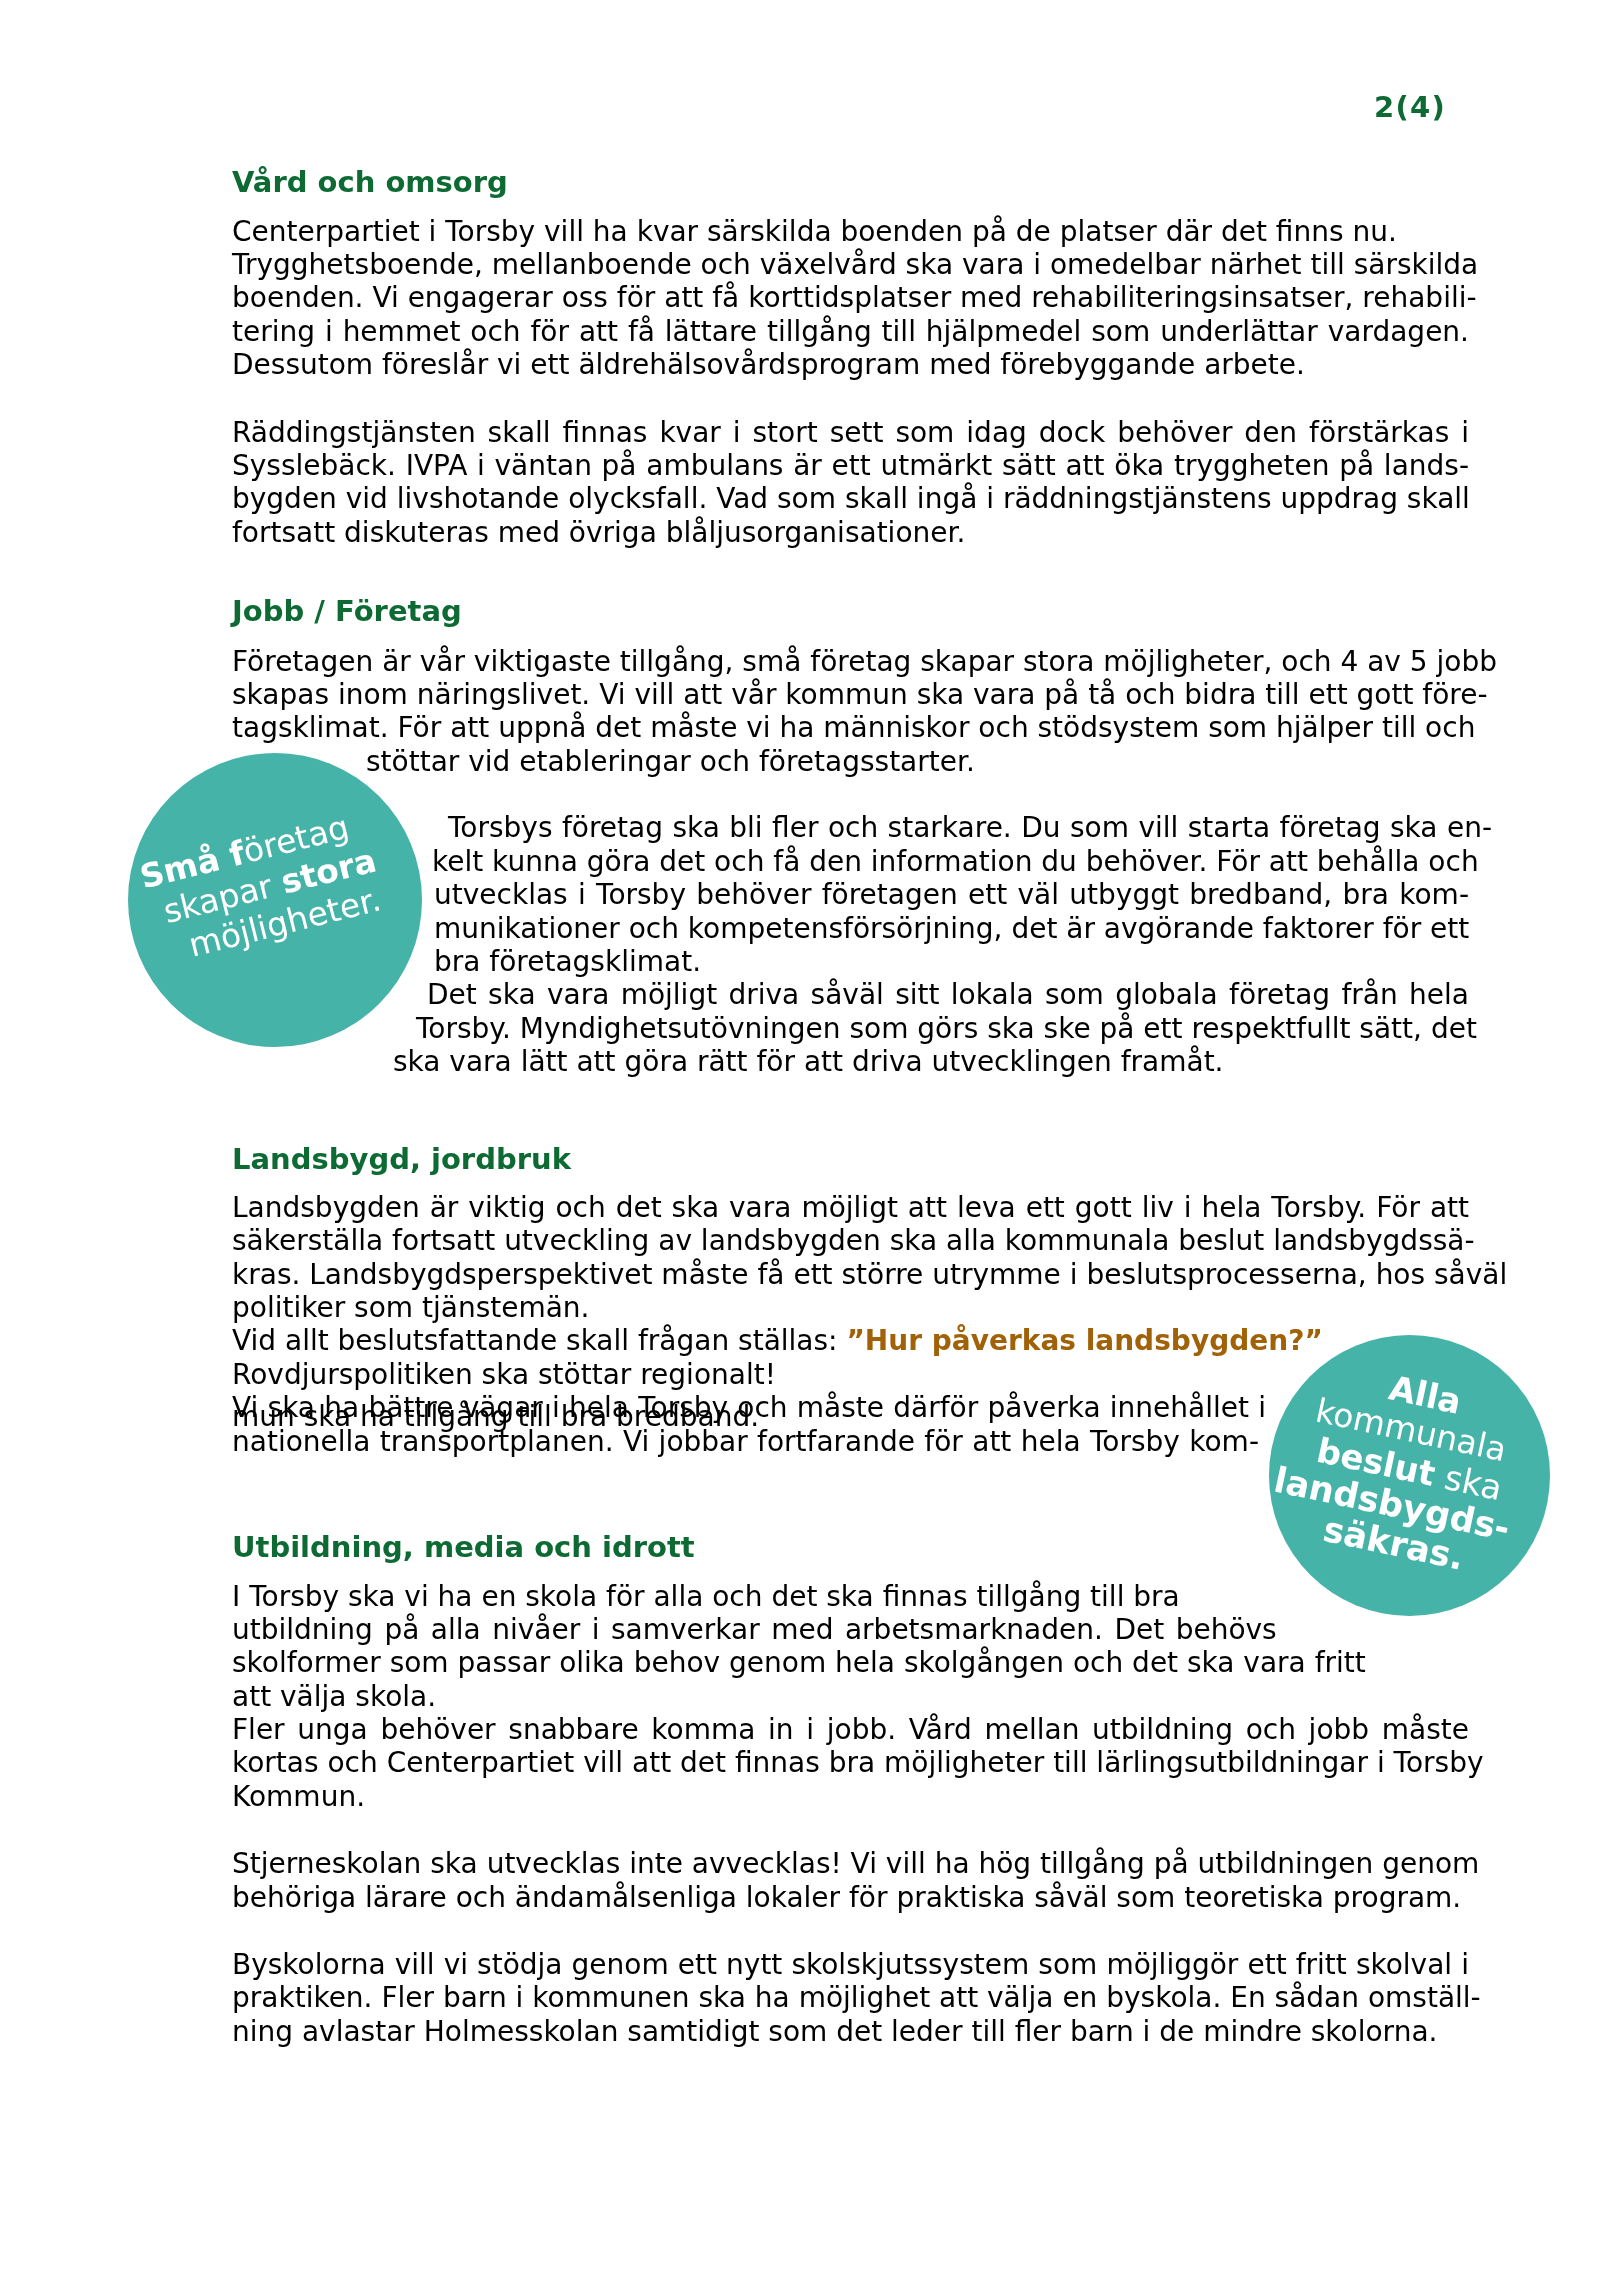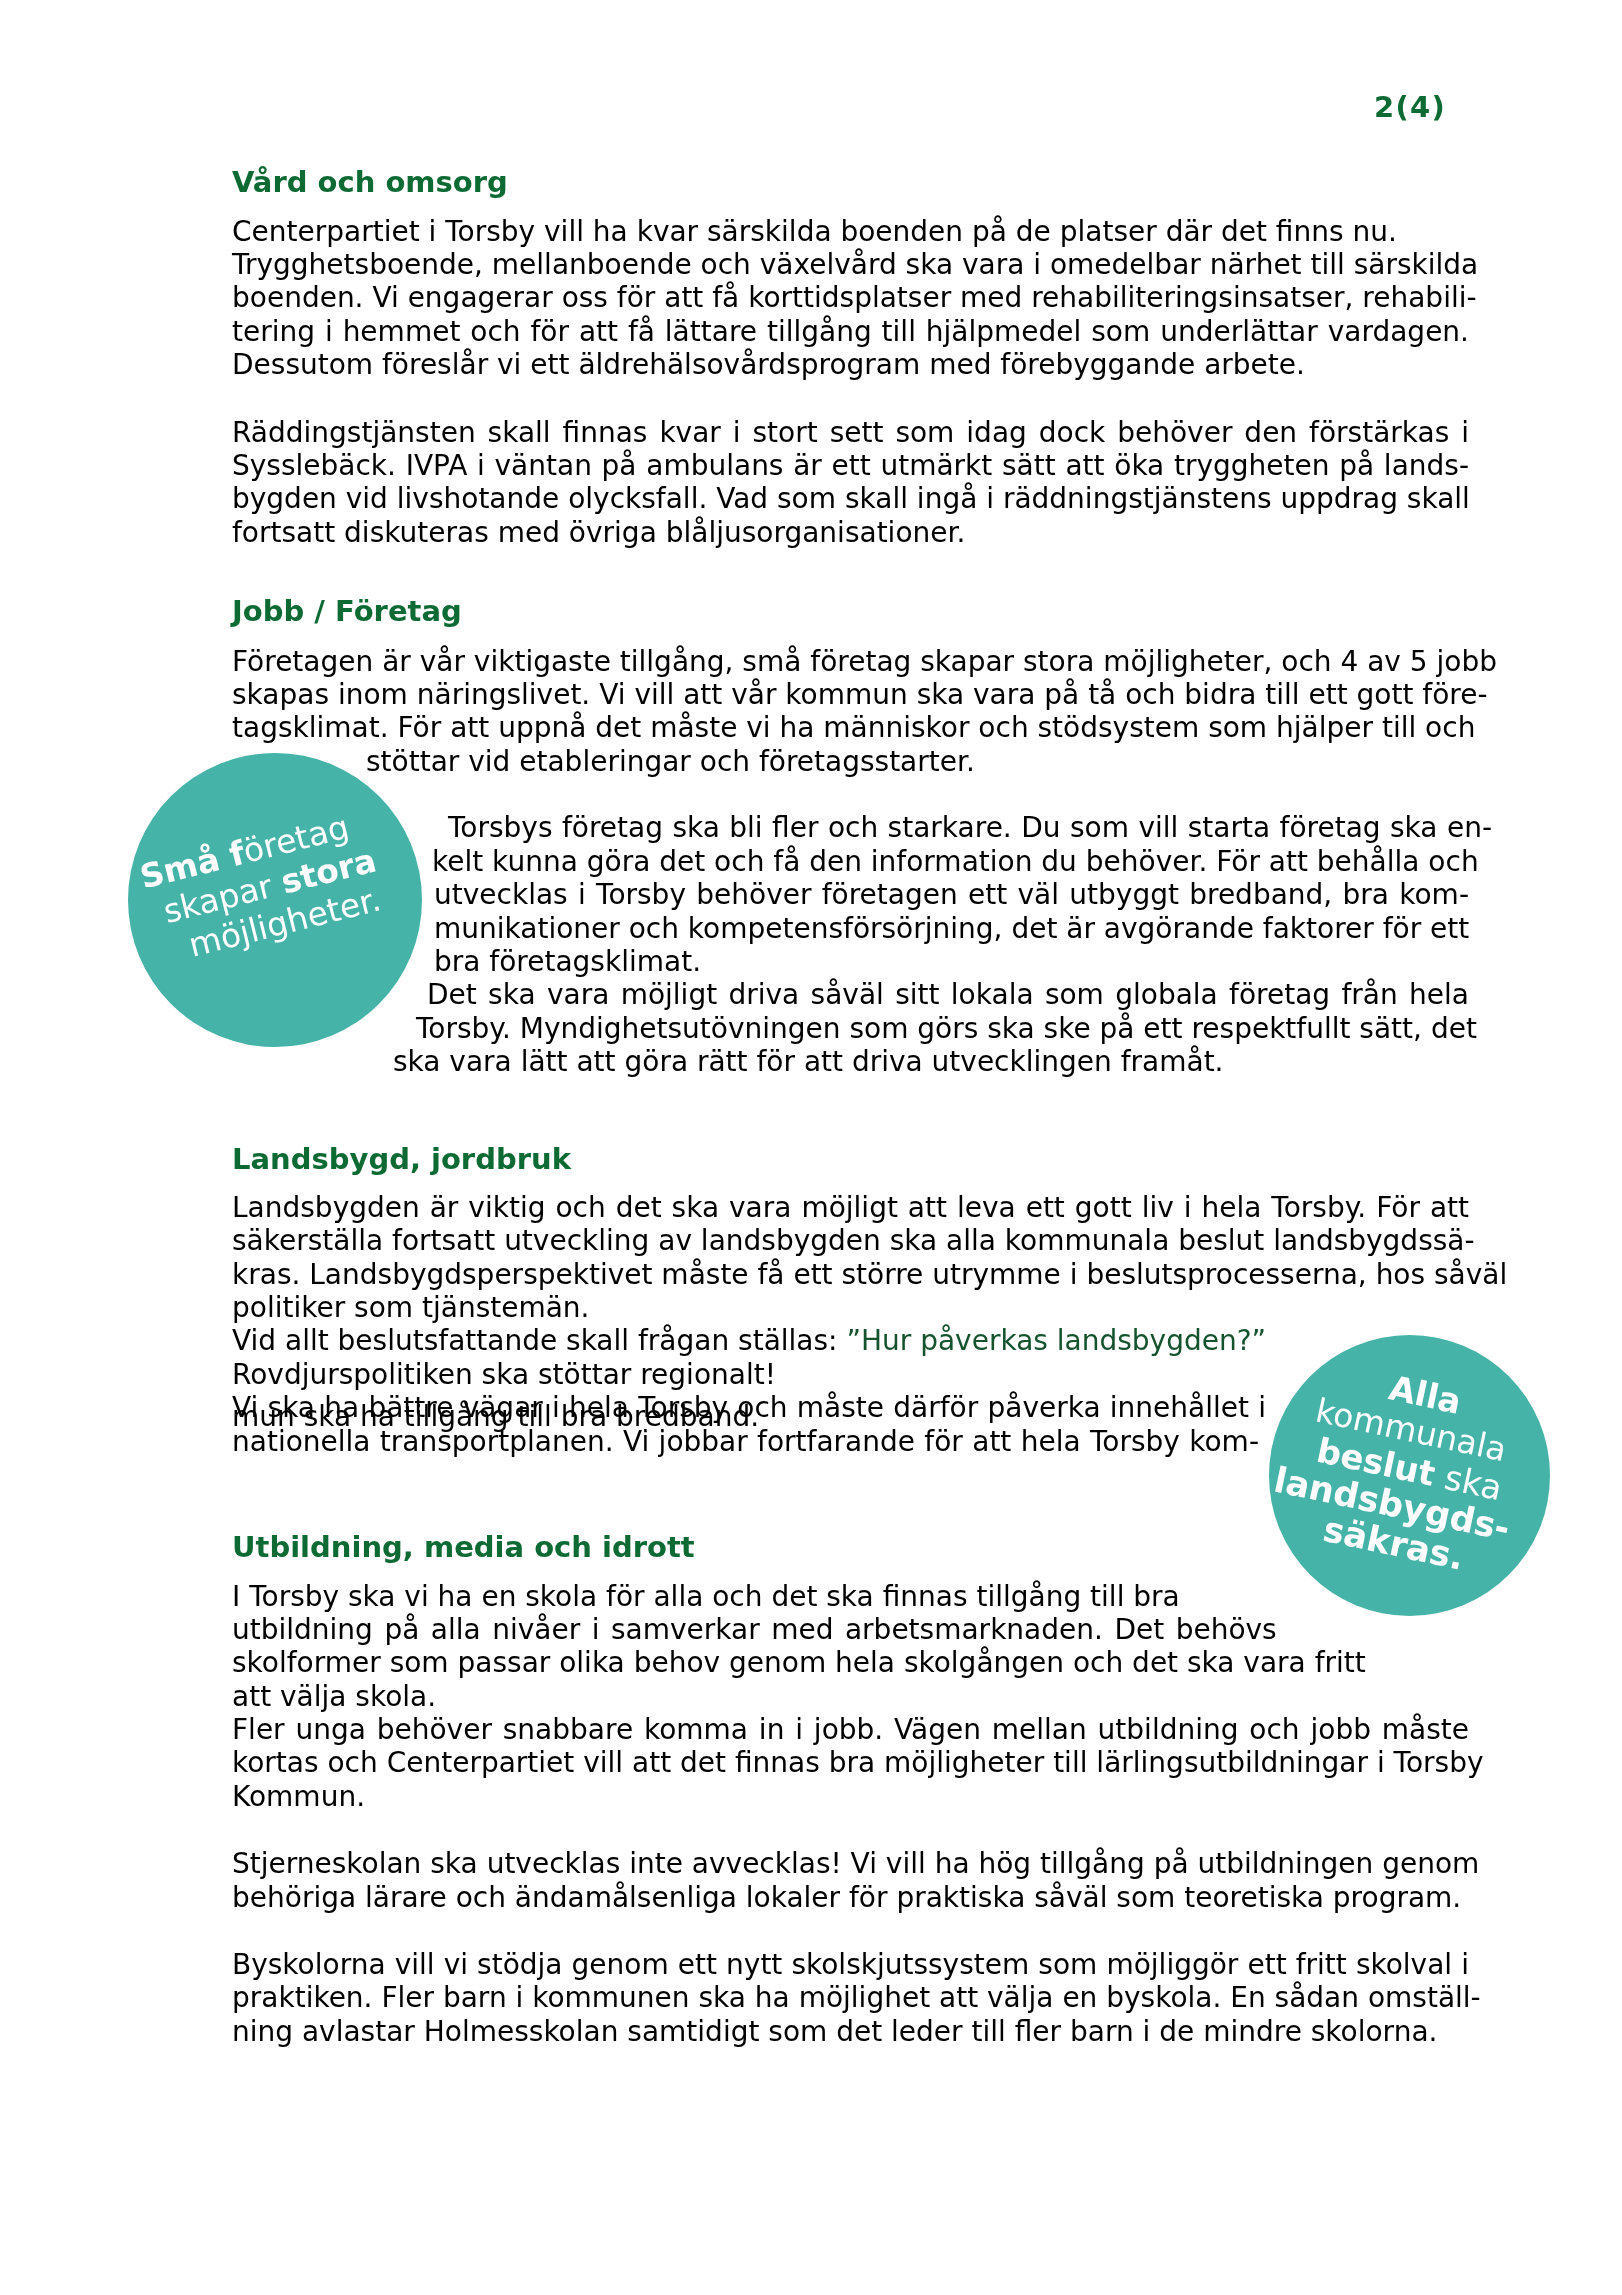--- a/index.html
+++ b/index.html
@@ -2,21 +2,21 @@
 <html style="font-size:10.5px"><head>
 <meta charset="utf-8">
 <style>
   html, body { margin:0; padding:0; background:#fff; }
   body { width:1623px; height:2295px; position:relative; overflow:hidden;
          font-family:"DejaVu Sans", sans-serif; color:#000; }
   .page-num { position:absolute; left:1374px; top:90px; font-size:29px; font-weight:bold; color:#0d6a33; letter-spacing:1.3px; }
   .h { position:absolute; left:232px; font-size:29px; font-weight:bold; color:#0d6a33; white-space:nowrap; }
   .line { position:absolute; font-size:28px; line-height:33px; white-space:nowrap; }
   .j { text-align:justify; text-align-last:justify; }
-  .teal { color:#14532d; font-weight:normal;margin-top:45px; }
+  .teal { color:#a16207; font-weight:bold;margin-top:45px; }
   .circle { position:absolute; border-radius:50%; background:#45b3a8; color:#fff; }
   .c1 { left:128px; top:753px; width:294px; height:294px; }
   .c2 { left:1269px; top:1335px; width:281px; height:281px; }
   .ctext { position:absolute; white-space:nowrap; font-size:33px; line-height:39px; }
   .b { font-weight:bold; }
 </style>
 </head>
 <body>
 
 <div class="page-num">2(4)</div>
@@ -85,21 +85,21 @@
     <div class="ctext b" style="position:relative;font-size:35px;line-height:38px;">säkras.</div>
   </div>
 </div>
 
 <div class="h" style="top:1530px">Utbildning, media och idrott</div>
 <div>
   <div class="line" style="left:232px;top:1580px">I Torsby ska vi ha en skola för alla och det ska finnas tillgång till bra</div>
   <div class="line" style="left:232px;top:1613px;word-spacing:2.6px">utbildning på alla nivåer i samverkar med arbetsmarknaden.  Det behövs</div>
   <div class="line" style="left:232px;top:1646px">skolformer som passar olika behov genom hela skolgången och det ska vara fritt</div>
   <div class="line" style="left:232px;top:1680px">att välja skola.</div>
-  <div class="line j" style="left:232px;top:1713px;width:1237px">Fler unga behöver snabbare komma in i jobb. Vägen mellan utbildning och jobb måste</div>
+  <div class="line j" style="left:232px;top:1713px;width:1237px">Fler unga behöver snabbare komma in i jobb. Vård mellan utbildning och jobb måste</div>
   <div class="line j" style="left:232px;top:1746px;width:1237px">kortas och Centerpartiet vill att det finnas bra möjligheter till lärlingsutbildningar i Torsby</div>
   <div class="line" style="left:232px;top:1780px">Kommun.</div>
 </div>
 <div>
   <div class="line j" style="left:232px;top:1847px;width:1237px">Stjerneskolan ska utvecklas inte avvecklas! Vi vill ha hög tillgång på utbildningen genom</div>
   <div class="line" style="left:232px;top:1881px">behöriga lärare och ändamålsenliga lokaler för praktiska såväl som teoretiska program.</div>
 </div>
 <div>
   <div class="line j" style="left:232px;top:1948px;width:1237px">Byskolorna vill vi stödja genom ett nytt skolskjutssystem som möjliggör ett fritt skolval i</div>
   <div class="line j" style="left:232px;top:1981px;width:1237px">praktiken. Fler barn i kommunen ska ha möjlighet att välja en byskola. En sådan omställ-</div>

